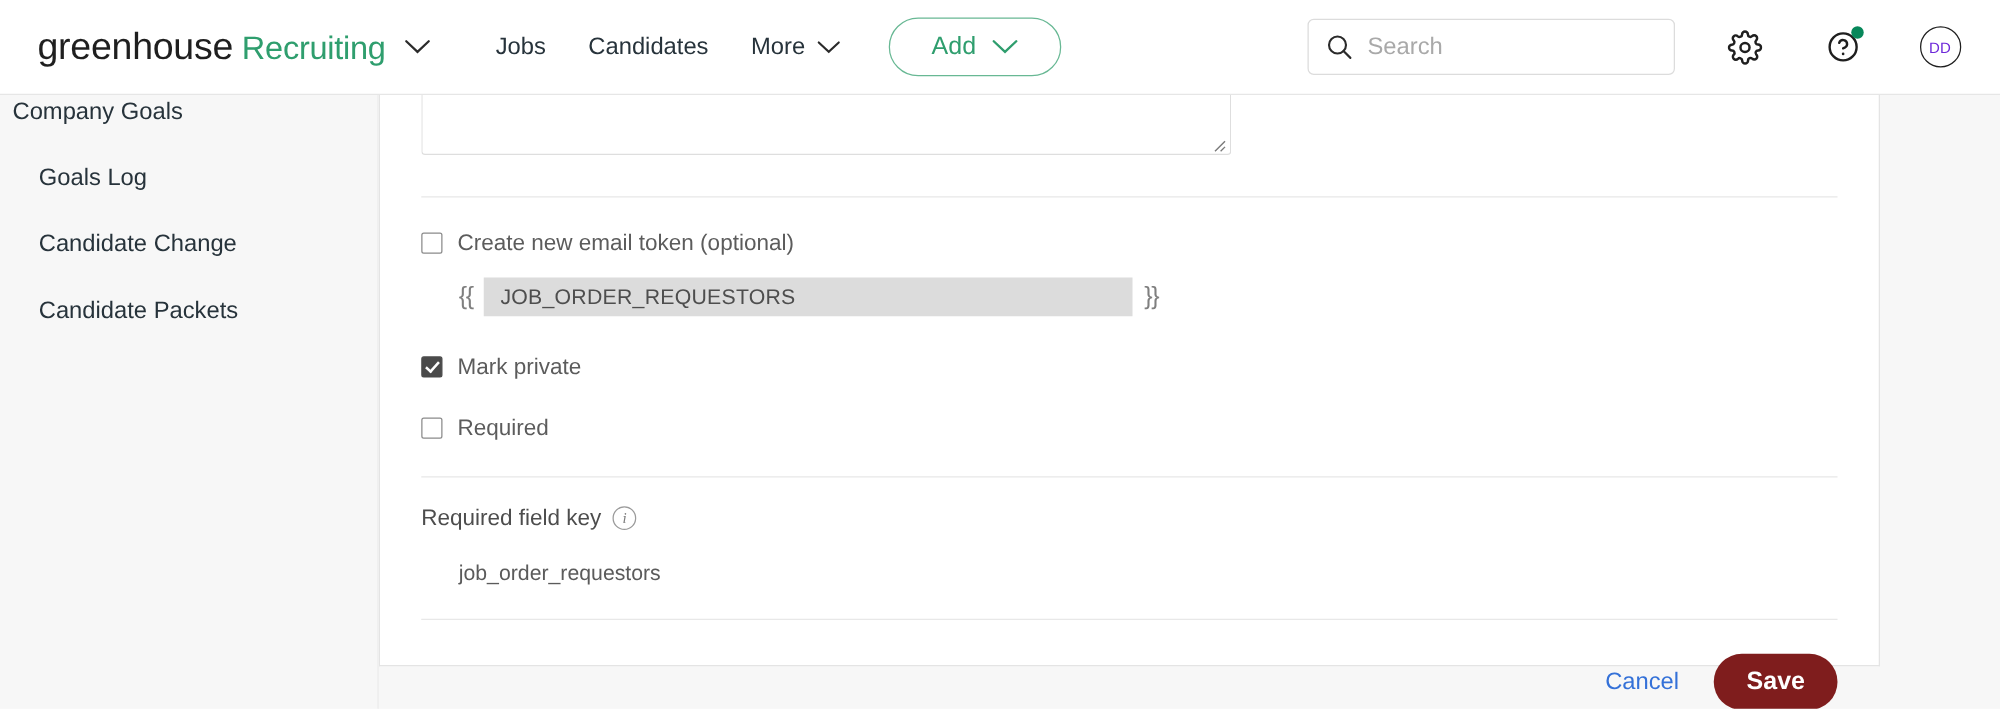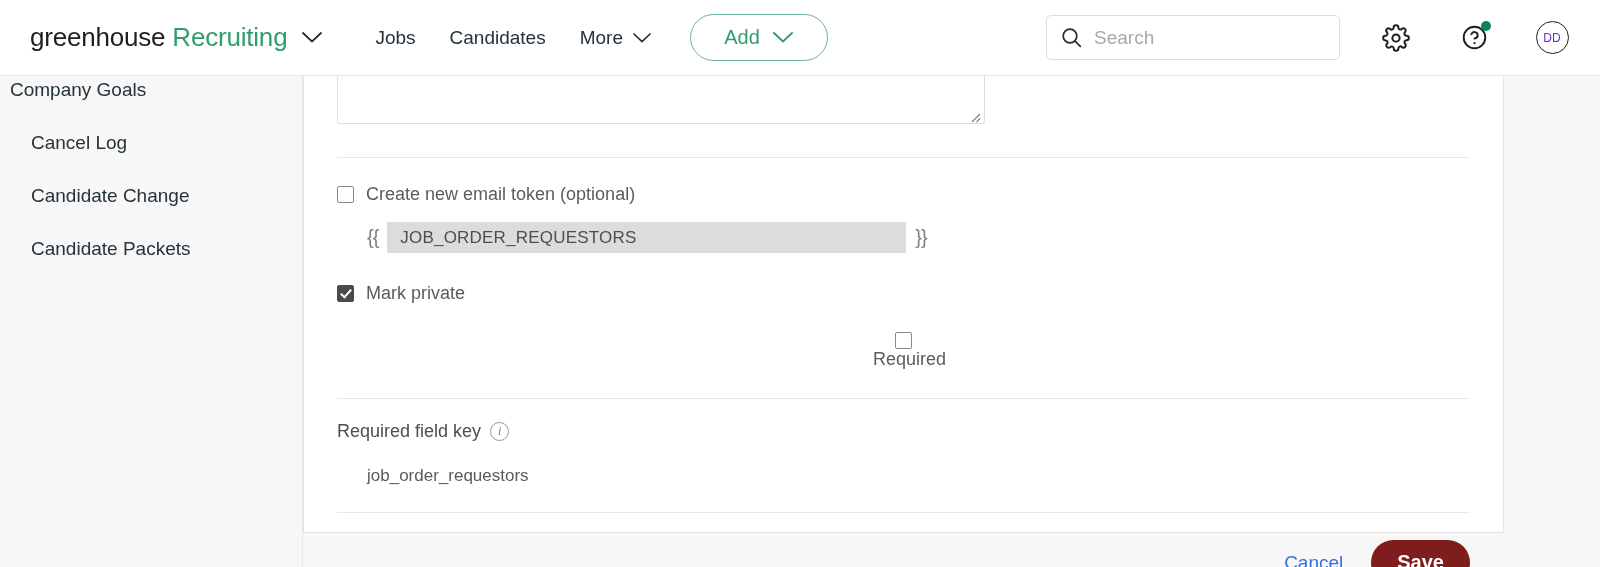--- a/index.html
+++ b/index.html
@@ -23,21 +23,21 @@
     display: flex;
     align-items: center;
   }
   .brand {
     display: flex;
     align-items: baseline;
     margin-left: 30px;
     white-space: nowrap;
   }
   .brand-name {
-    font-size: 26px;
+    font-size: 30px;
     color: #1f1f1f;
     letter-spacing: -0.2px;
   }
   .brand-product {
     font-size: 26px;
     color: #2f9e6e;
     margin-left: 7px;
     letter-spacing: -0.2px;
   }
   .brand-caret {
@@ -229,21 +229,21 @@
     transform: rotate(42deg);
   }
   .cb-label {
     font-size: 18px;
     color: #5c5c5c;
     margin-left: 12px;
     cursor: pointer;
   }
   .r-email { margin-top: 26px; }
   .r-private { margin-top: 30px; }
-  .r-required { margin-top: 28px; flex-direction: column; }
+  .r-required { margin-top: 28px; }
 
   .token-row {
     display: flex;
     align-items: center;
     margin-top: 17px;
     margin-left: 30px;
   }
   .brace {
     font-size: 20px;
     color: #7f7f7f;
@@ -397,21 +397,21 @@
     </div>
 
   </div>
 </div>
 
 <div class="sidebar">
   <div class="side-item s0">
     <span>Company Goals</span>
   </div>
   <div class="side-item s1">
-    <span>Cancel Log</span>
+    <span>Goals Log</span>
   </div>
   <div class="side-item s2">
     <span>Candidate Change</span>
   </div>
   <div class="side-item s3">
     <span>Candidate Packets</span>
   </div>
 </div>
 
 <div class="content">

